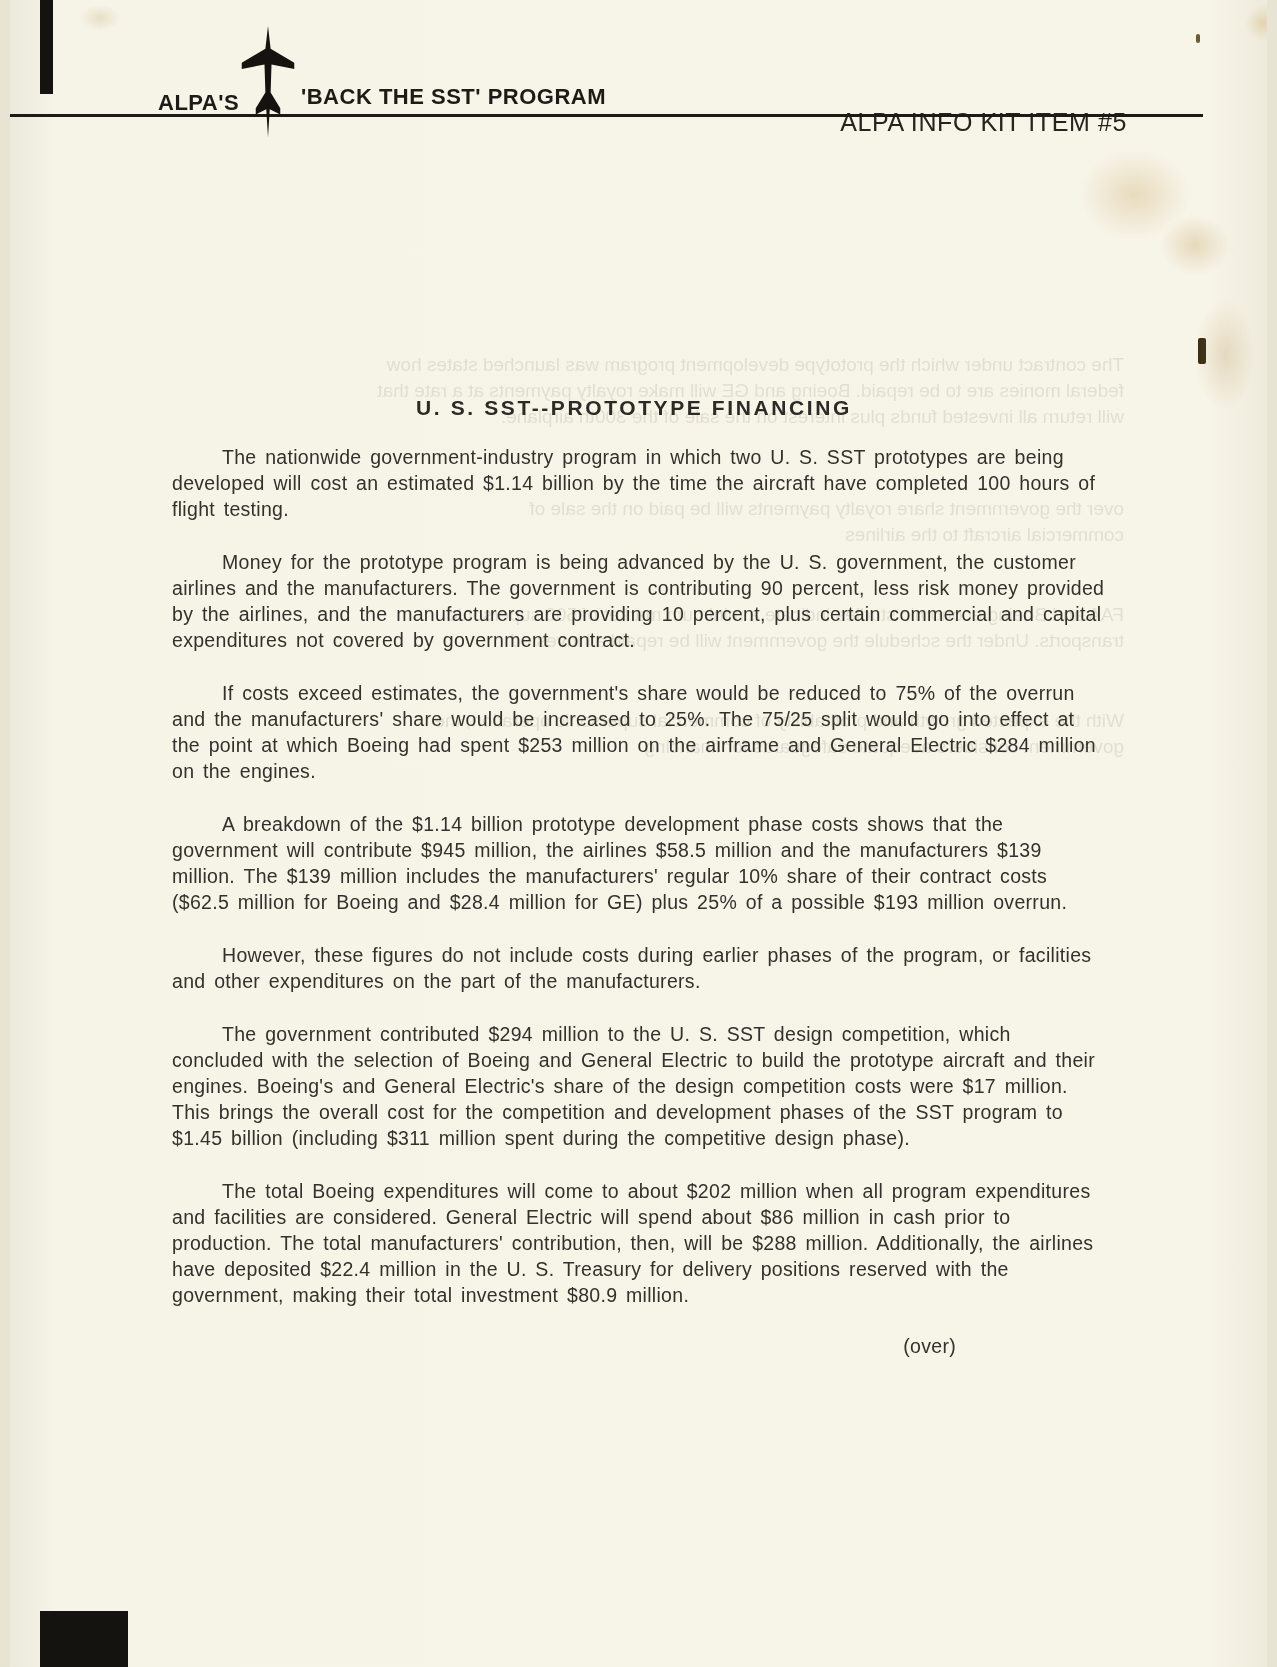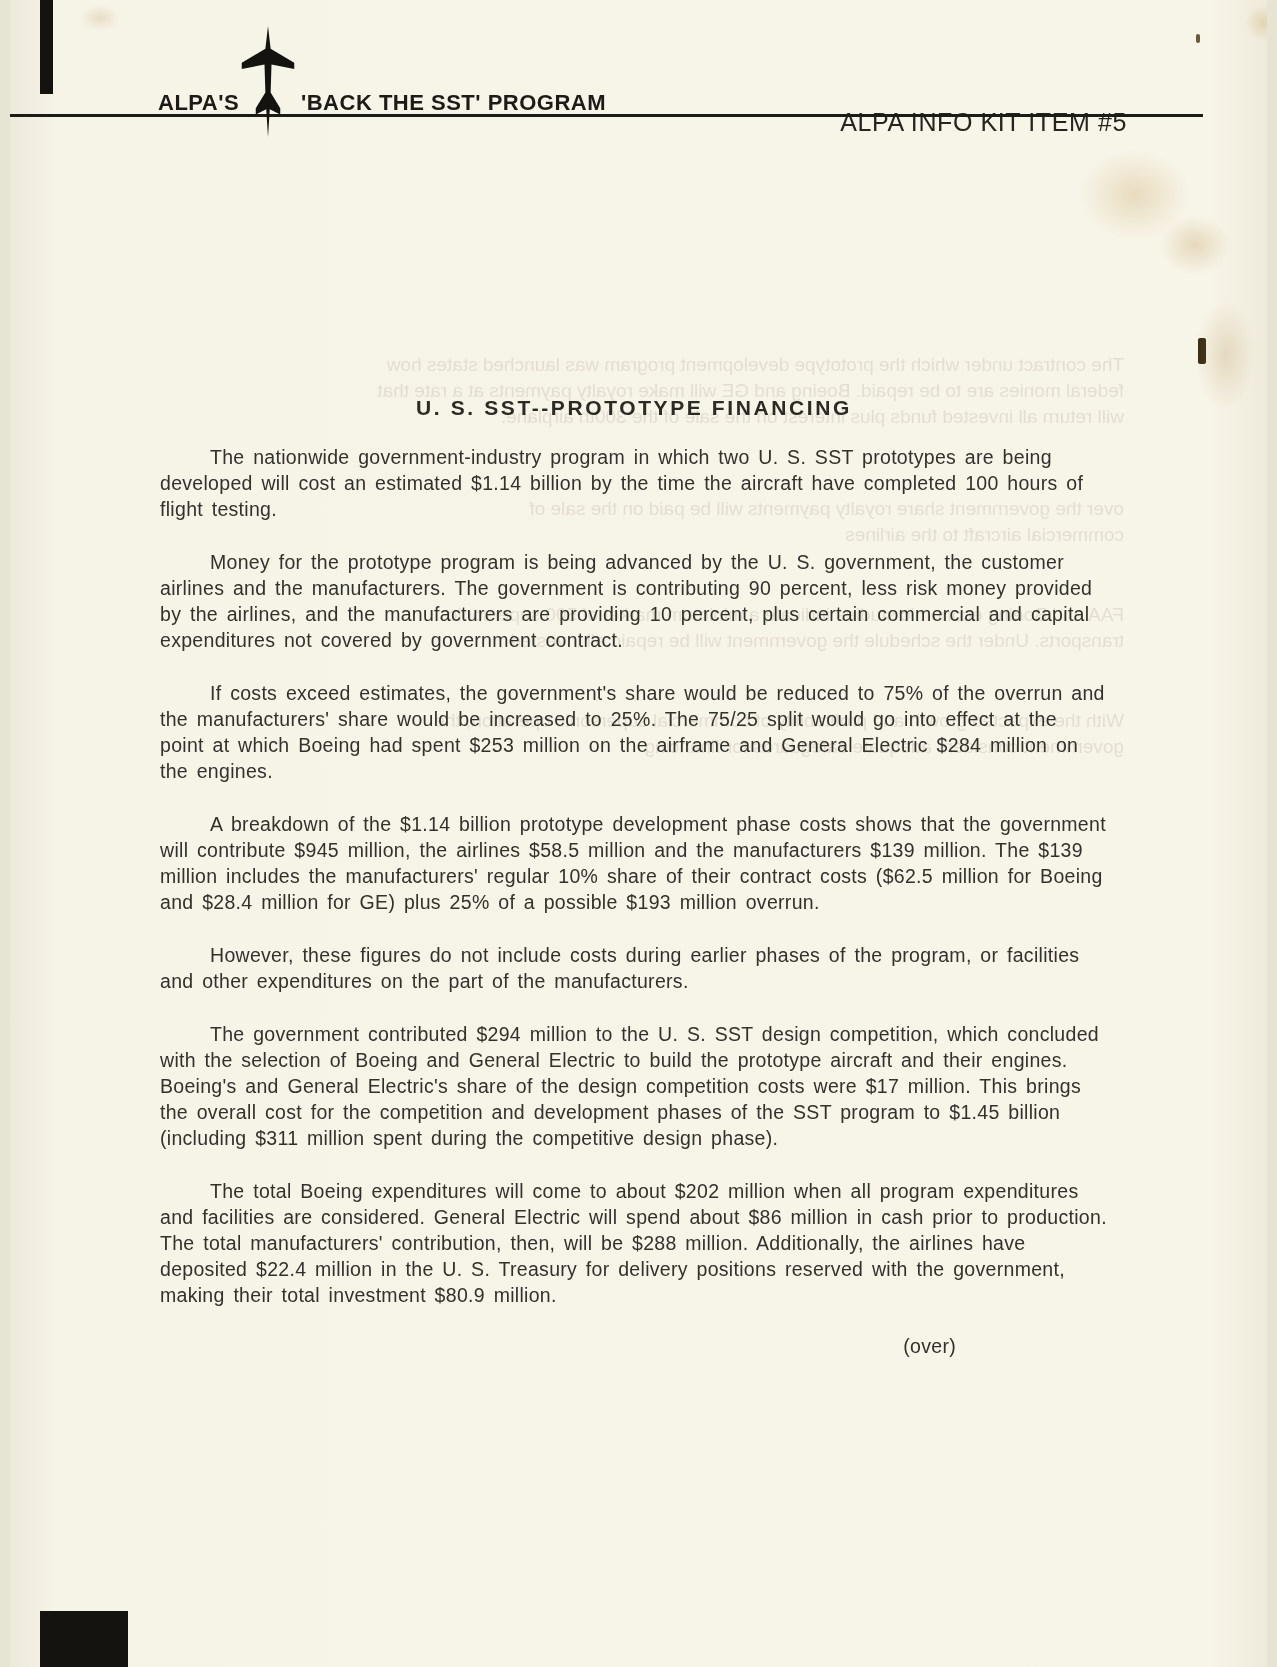--- a/index.html
+++ b/index.html
@@ -33,21 +33,21 @@
   .stain-4 { left: 1235px; top: 5px;  width: 36px; height: 36px;
              background: radial-gradient(closest-side, rgba(200,170,100,.35), rgba(200,170,100,0)); }
   .stain-5 { left: 70px; top: 5px;   width: 40px; height: 26px;
              background: radial-gradient(closest-side, rgba(190,160,95,.25), rgba(190,160,95,0)); }
   
   .brand-left {
     position: absolute; left: 148px; top: 90px;
     font-size: 22px; font-weight: bold; letter-spacing: .5px; color: #1d1b17;
   }
   .brand-right {
-    position: absolute; left: 291px; top: 90px;
+    position: absolute; left: 291px; top: 84px;
     font-size: 22px; font-weight: bold; letter-spacing: .5px; color: #1d1b17;
   }
   .plane {
     position: absolute; left: 227px; top: 26px; width: 62px; height: 112px; z-index: 3;
   }
   .plane svg { width: 100%; height: 100%; display: block; }
   .rule {
     position: absolute; left: 0; top: 114px; width: 1193px; height: 3px;
     background: #1d1b17; z-index: 2;
   }
@@ -71,21 +71,21 @@
   .doc-body {
     position: absolute; left: 150px; top: 396px; width: 948px; z-index: 2;
   }
   .title {
     margin: 0 0 24px 0;
     text-align: center;
     font-size: 21px; font-weight: 600; letter-spacing: 2.6px;
     color: #2c2a25;
   }
   .para {
-    margin: 0 0 27px 0;
+    margin: 0 0 27px 12px;
     font-size: 19.5px; line-height: 26px;
     letter-spacing: .3px; word-spacing: 3px;
     text-indent: 50px;
     color: #33312c;
   }
   .over-note {
     margin-top: 0;
     text-align: right; padding-right: 152px;
     font-size: 19.5px; letter-spacing: .3px;
   }

